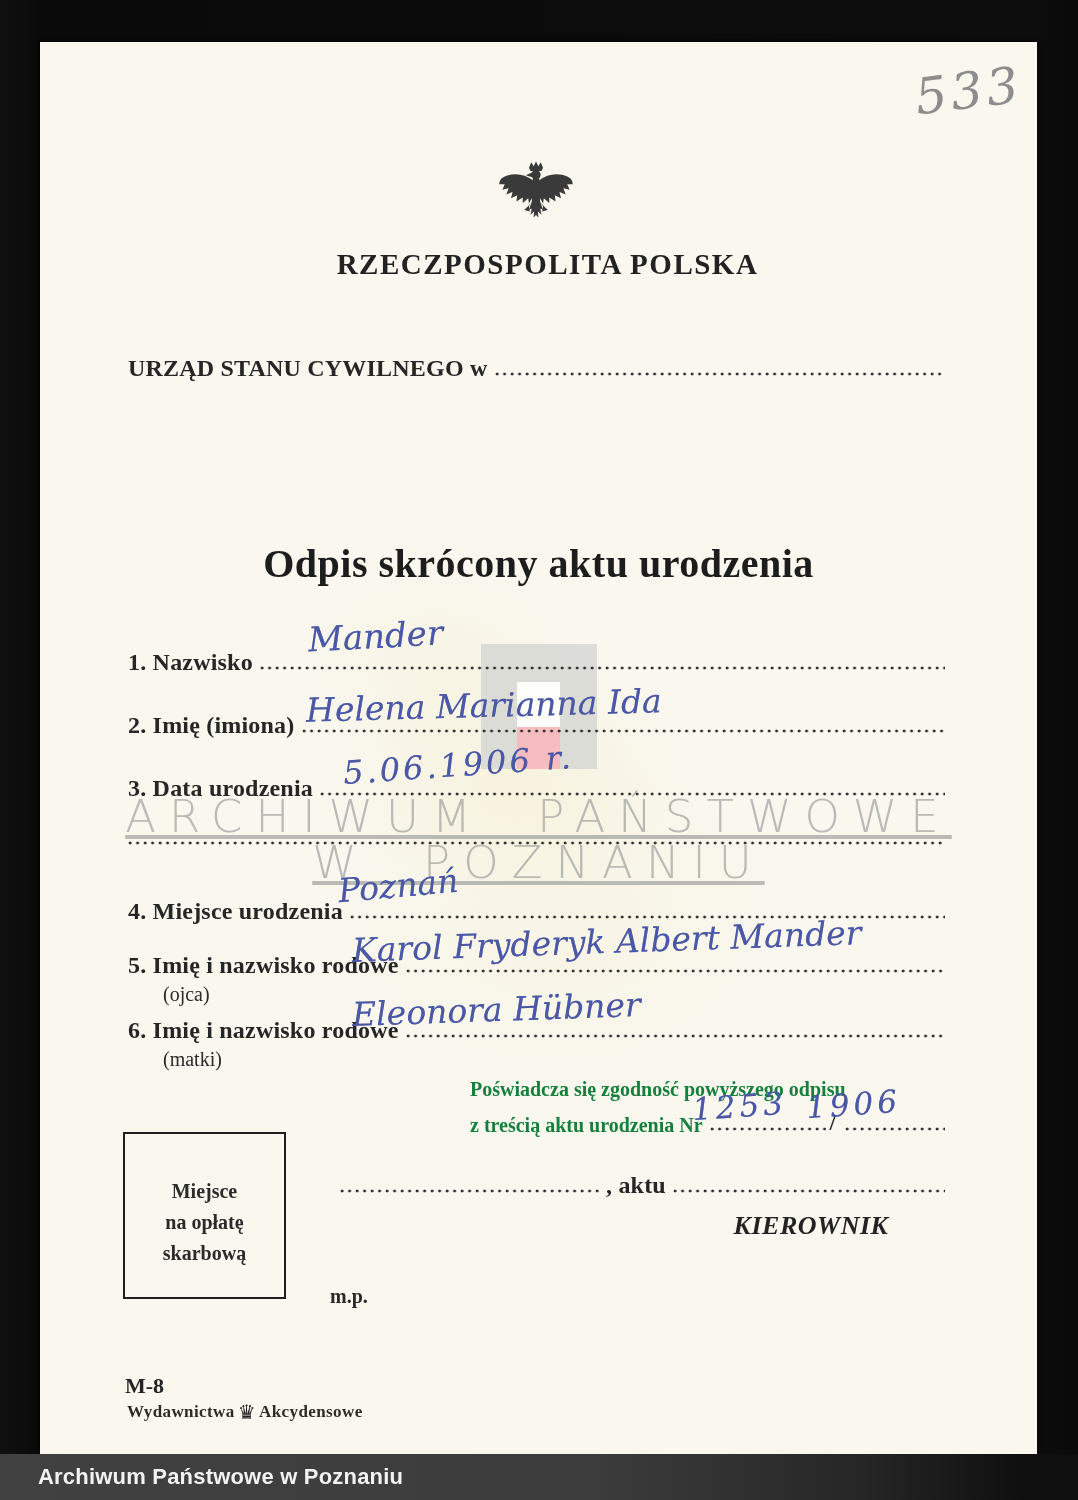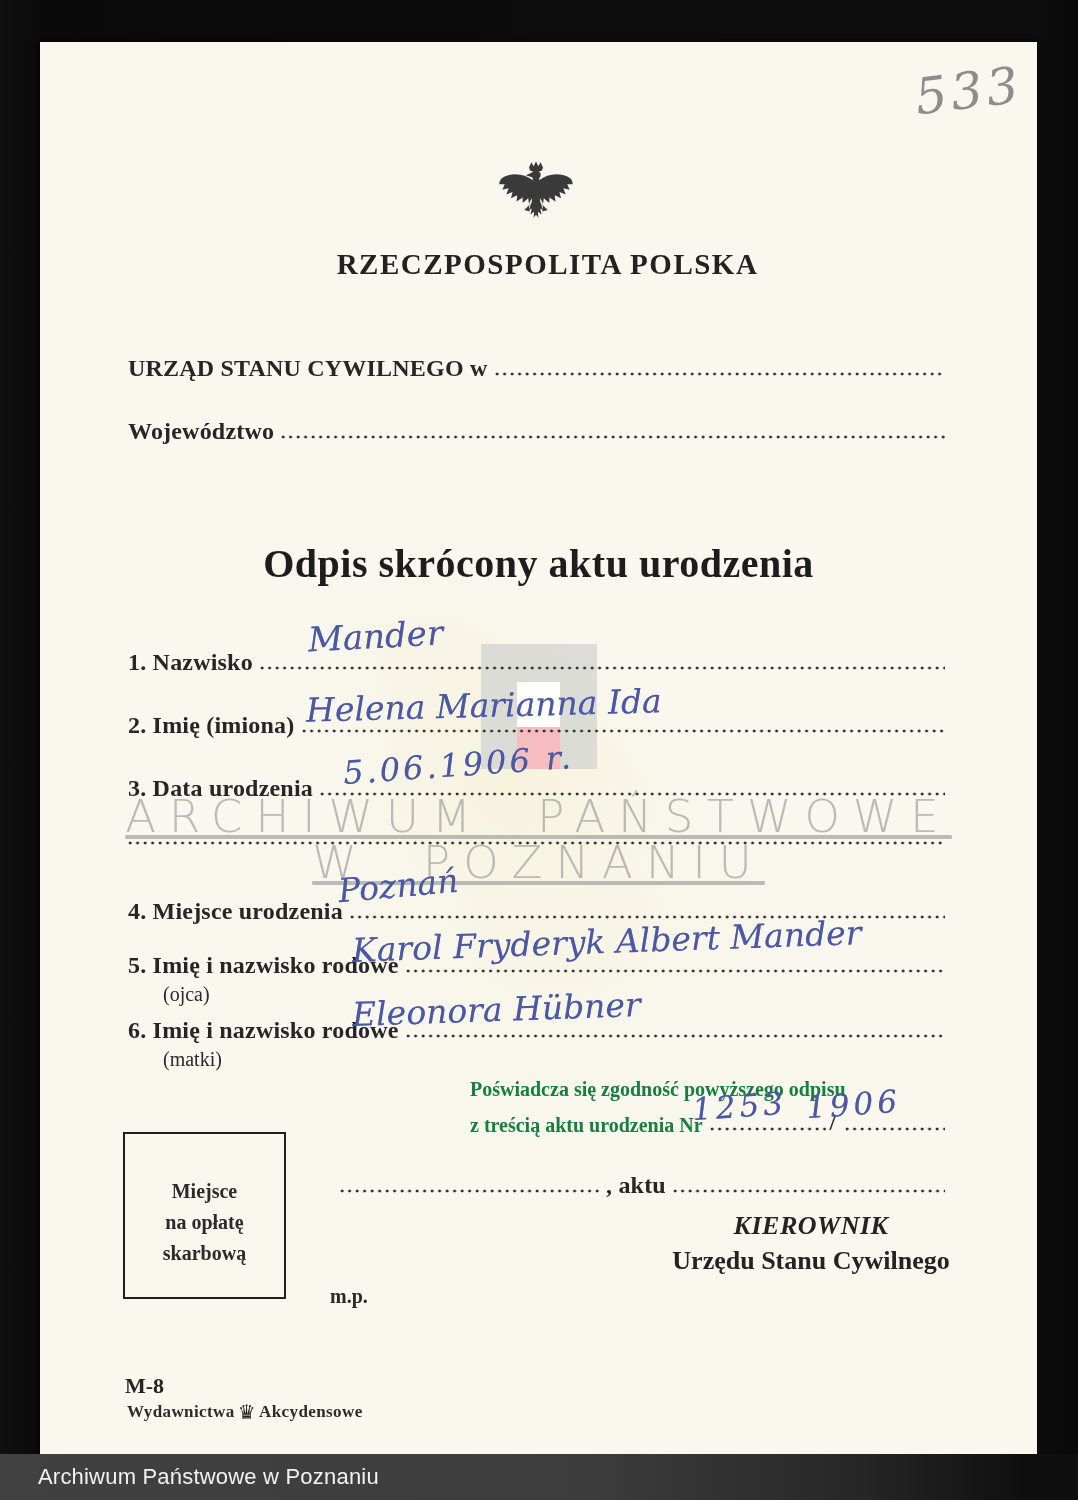--- a/index.html
+++ b/index.html
@@ -88,21 +88,21 @@
   .emblem{position:absolute;left:453px;top:118px;width:86px;height:86px;z-index:2;}
 
   
   .scan-footer{
     position:absolute;left:0;right:0;bottom:0;height:46px;z-index:5;
     background:linear-gradient(90deg,#414141 0,#3c3c3c 55%,#262626 80%,#0f0f0f 95%);
     display:flex;align-items:center;
   }
   .scan-footer .txt{
     margin-left:38px;color:#f2f2f2;font-family:"Liberation Sans",sans-serif;
-    font-weight:normal;font-size:22px;letter-spacing:.2px;
+    font-weight:bold;font-size:22px;letter-spacing:.2px;
   }
 </style>
 </head>
 <body>
 
 <div class="scan-bg"></div>
 
 <div class="paper">
 
   <div class="wm-logo">
@@ -129,24 +129,20 @@
       </g>
     </svg>
   </div>
 
   <div class="center-line country">RZECZPOSPOLITA POLSKA</div>
 
   <div class="row" style="top:313px;">
     <span class="lbl">URZĄD STANU CYWILNEGO w</span>
     <span class="dotline"></span>
   </div>
-  <div class="row" style="top:376px;">
-    <span class="lbl">Województwo</span>
-    <span class="dotline"></span>
-  </div>
 
   <div class="center-line doc-title">Odpis skrócony aktu urodzenia</div>
 
   <div class="row" style="top:607px;">
     <span class="lbl">1. Nazwisko</span>
     <span class="dotline"></span>
   </div>
   <div class="hand" style="left:268px;top:574px;font-size:34px;transform:rotate(-3deg);">Mander</div>
 
   <div class="row" style="top:670px;">
@@ -205,21 +201,20 @@
     </div>
   </div>
 
   <div class="row" style="top:1130px;left:300px;">
     <span class="dotline dotseg" style="width:262px;margin-left:0;"></span>
     <span class="lbl" style="margin-left:4px;">, aktu</span>
     <span class="dotline"></span>
   </div>
 
   <div class="sign-center" style="top:1169px;font-size:26px;letter-spacing:.5px;font-style:italic;">KIEROWNIK</div>
-  <div class="sign-center" style="top:1204px;font-size:26px;">Urzędu Stanu Cywilnego</div>
   <div class="mp">m.p.</div>
 
   <div class="form-code">M-8</div>
   <div class="publisher">
     <span>Wydawnictwa</span>
     <span class="crown">♛</span>
     <span>Akcydensowe</span>
   </div>
 </div>
 

